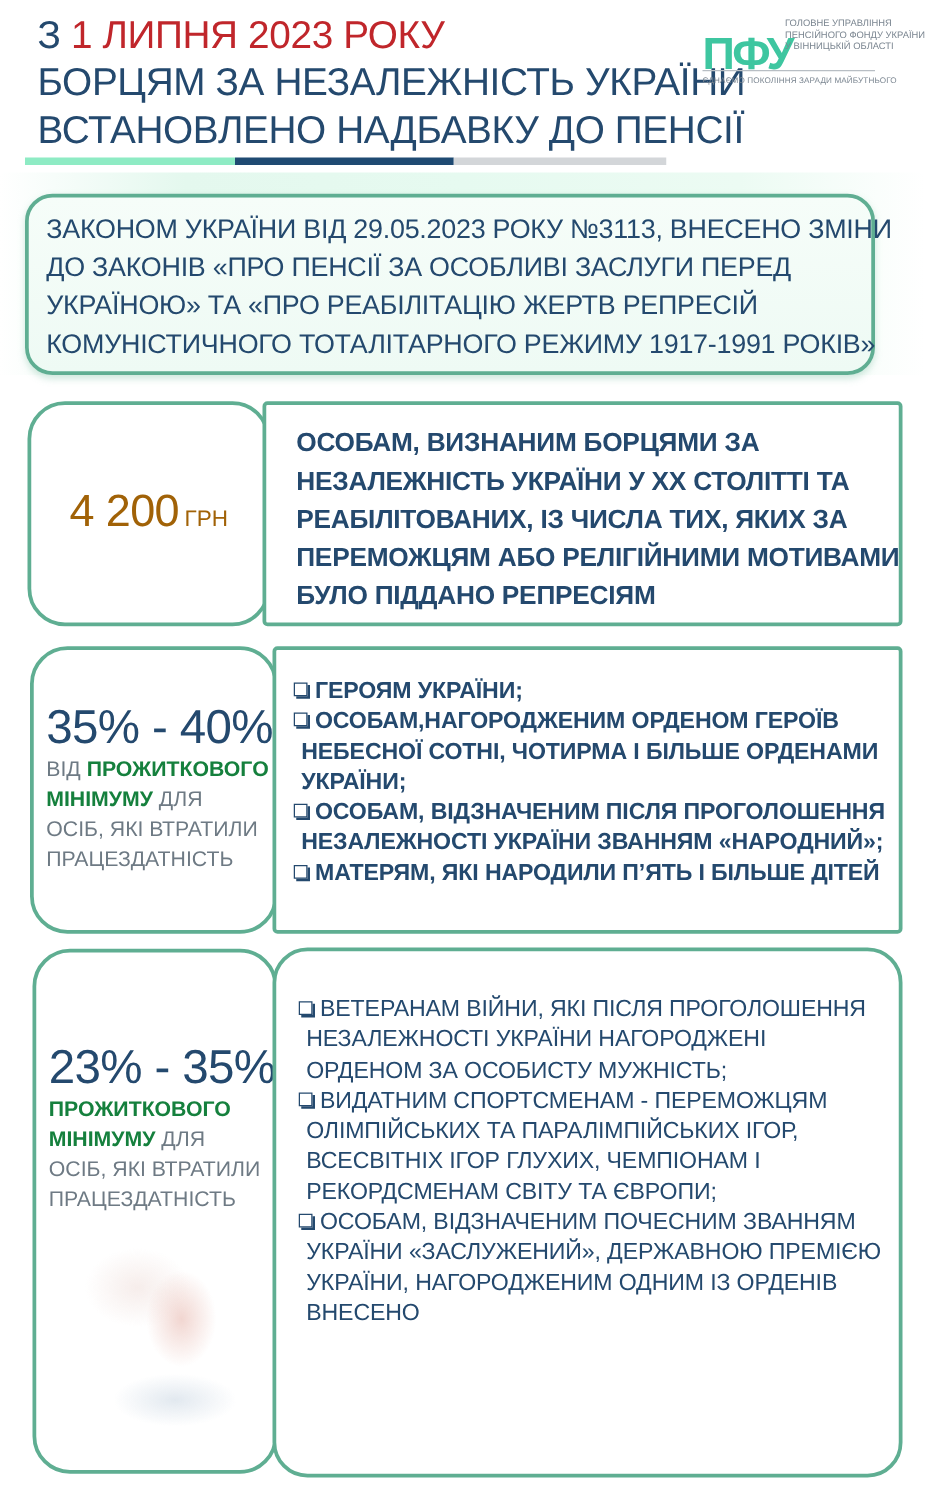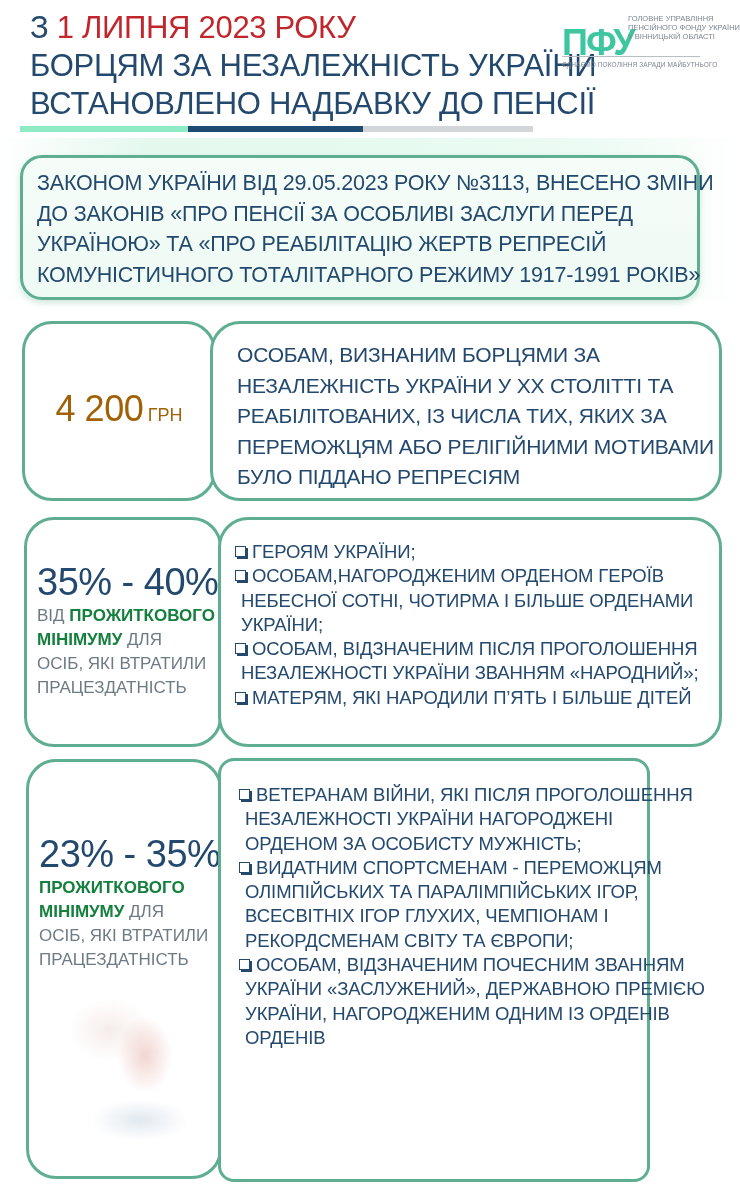--- a/index.html
+++ b/index.html
@@ -26,21 +26,21 @@
     .law-box { position: absolute; left: 20px; top: 155px; width: 680px; height: 145px;
       border: 3px solid #5fae92; border-radius: 22px;
       background: linear-gradient(180deg, #f6fdf9 0%, #eefaf4 100%);
       box-shadow: 0 3px 6px rgba(120,190,160,0.35);
       padding: 10px 12px 0 14px; }
     .law-line { font-size: 21.5px; line-height: 30.5px; color: #24496e; white-space: nowrap; letter-spacing: -0.2px; }
 
     
     .box { position: absolute; border: 3px solid #5fae92; background: #ffffff; }
     .left-box { border-radius: 30px; }
-    .right-box { border-radius: 30px; }
+    .right-box { border-radius: 4px; font-weight: bold; }
 
     .amount { position: absolute; left: 0; width: 100%; text-align: center; top: 64px; color: #a16207; white-space: nowrap; }
     .amount-num { font-size: 36px; letter-spacing: -0.5px; }
     .amount-cur { font-size: 18px; }
 
     .desc-line { font-size: 21px; line-height: 30.5px; color: #24496e; white-space: nowrap; letter-spacing: -0.2px; }
 
     .pct { font-size: 38px; color: #24496e; white-space: nowrap; letter-spacing: -0.5px; line-height: 44px; }
     .pct-sub { font-size: 17px; line-height: 24px; color: #6e7a84; white-space: nowrap; }
     .pct-sub b { color: #15803d; }
@@ -129,25 +129,25 @@
   <div class="pct-sub">
     <b>ПРОЖИТКОВОГО</b>
   </div>
   <div class="pct-sub">
     <b>МІНІМУМУ</b><span> ДЛЯ</span>
   </div>
   <div class="pct-sub">ОСІБ, ЯКІ ВТРАТИЛИ</div>
   <div class="pct-sub">ПРАЦЕЗДАТНІСТЬ</div>
 </div>
 <div class="hand"></div>
-<div class="box" style="left:218px; top:758px; width:432px; height:424px; border-radius:16px; padding:22px 0 0 18px;">
+<div class="box" style="left:218px; top:758px; width:504px; height:424px; border-radius:28px; padding:34px 0 0 18px;">
   <div class="li"><span class="cb"></span><span>ВЕТЕРАНАМ  ВІЙНИ,  ЯКІ ПІСЛЯ  ПРОГОЛОШЕННЯ</span>
     <span class="cont">НЕЗАЛЕЖНОСТІ  УКРАЇНИ  НАГОРОДЖЕНІ</span>
     <span class="cont">ОРДЕНОМ ЗА ОСОБИСТУ  МУЖНІСТЬ;</span></div>
   <div class="li"><span class="cb"></span><span>ВИДАТНИМ  СПОРТСМЕНАМ  - ПЕРЕМОЖЦЯМ</span>
     <span class="cont">ОЛІМПІЙСЬКИХ  ТА ПАРАЛІМПІЙСЬКИХ  ІГОР,</span>
     <span class="cont">ВСЕСВІТНІХ  ІГОР ГЛУХИХ, ЧЕМПІОНАМ  І</span>
     <span class="cont">РЕКОРДСМЕНАМ  СВІТУ ТА ЄВРОПИ;</span></div>
   <div class="li"><span class="cb"></span><span>ОСОБАМ,  ВІДЗНАЧЕНИМ  ПОЧЕСНИМ  ЗВАННЯМ</span>
     <span class="cont">УКРАЇНИ  «ЗАСЛУЖЕНИЙ»,  ДЕРЖАВНОЮ  ПРЕМІЄЮ</span>
     <span class="cont">УКРАЇНИ,  НАГОРОДЖЕНИМ  ОДНИМ ІЗ ОРДЕНІВ</span>
-    <span class="cont">ОРДЕНІВ</span></div>
+    <span class="cont">ВНЕСЕНО</span></div>
 </div>
 
 </body></html>

